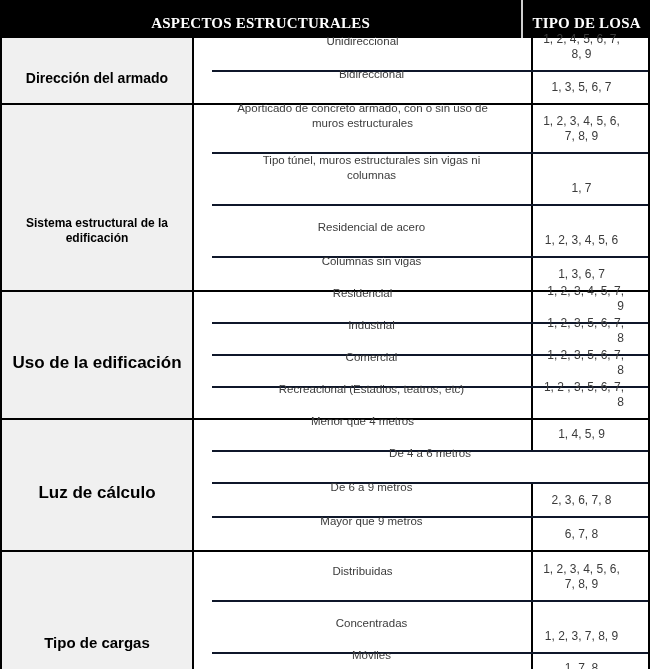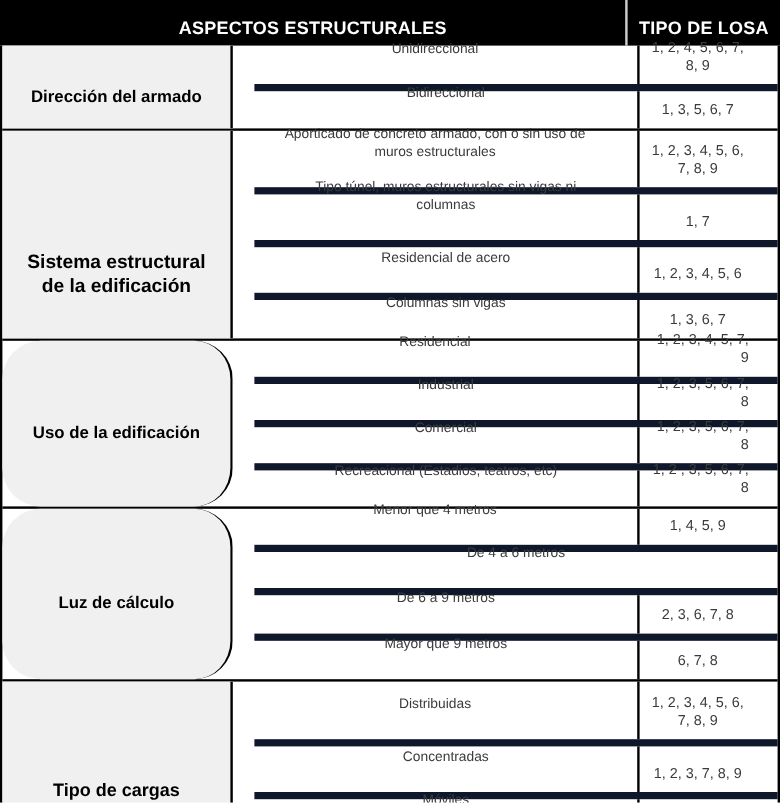--- a/index.html
+++ b/index.html
@@ -14,21 +14,21 @@
   }
   
   .hdr {
     display: flex;
     width: 650px; height: 38px;
     background: #000000;
   }
   .hdr-cell {
     display: flex; align-items: flex-end; justify-content: center;
     color: #ffffff; font-weight: bold; font-size: 15px;
-    padding-bottom: 6px; letter-spacing: 0.2px;
+    padding-bottom: 6px; letter-spacing: 0.2px; font-family: Liberation Serif, serif;
   }
   .hdr-left  { width: 530px; }
   .hdr-div   { width: 2px; height: 38px; background: #cfcfcf; }
   .hdr-right { width: 129px; }
   
   .body {
     width: 650px;
     border-left: 2px solid #000;
     border-right: 2px solid #000;
   }
@@ -37,42 +37,42 @@
   .cell-label {
     width: 192px;
     background: #f0f0f0;
     border-right: 2px solid #000;
     display: flex; align-items: center; justify-content: center;
     text-align: center;
     font-weight: bold; font-size: 14px; color: #000000;
     padding: 16px 10px 0 10px;
     line-height: 1.25;
   }
-  .group-b .cell-label { font-size: 16px; padding-top: 66px; }
-  .group-c .cell-label, .group-d .cell-label { font-size: 14px; border-radius: 32px; }
+  .group-b .cell-label { font-size: 12px; padding-top: 66px; }
+  .group-c .cell-label, .group-d .cell-label { font-size: 17px; }
   .group-e .cell-label { font-size: 15px; }
   .rows { flex: 1; display: flex; flex-direction: column; }
   .row { display: flex; }
-  .row + .row { border-top: 6px solid #0f172a; margin-left: 18px; }
+  .row + .row { border-top: 2px solid #0f172a; margin-left: 18px; }
   .cell-desc {
     flex: 1;
     display: flex; align-items: flex-end; justify-content: center;
     text-align: center;
     font-size: 11.5px; line-height: 1.35;
     padding: 2px 30px 20px 30px;
   }
   .cell-val {
     width: 117px;
     border-left: 2px solid #000;
     display: flex; align-items: flex-end; justify-content: center;
     text-align: center;
     font-size: 12px; line-height: 1.3;
     padding: 2px 24px 7px 6px;
   } .rh31 { height: 31px; } .rh32 { height: 32px; }
-  .rh33 { height: 30px; text-align: right; } .rh34 { height: 38px; }
+  .rh33 { height: 30px; text-align: right; } .rh34 { height: 50px; }
   .rh47 { height: 47px; } .rh48 { height: 48px; }
 </style>
 </head>
 <body>
 
 <div class="table">
 
   <div class="hdr">
     <div class="hdr-cell hdr-left">ASPECTOS ESTRUCTURALES</div>
     <div class="hdr-div"></div>

